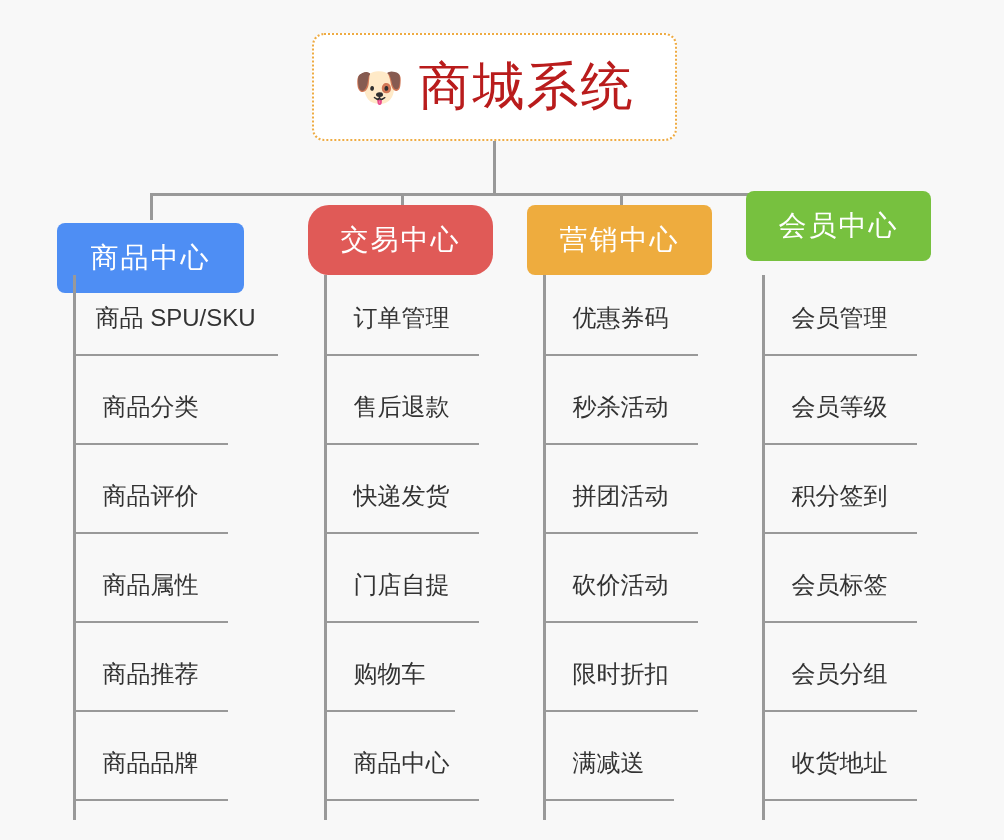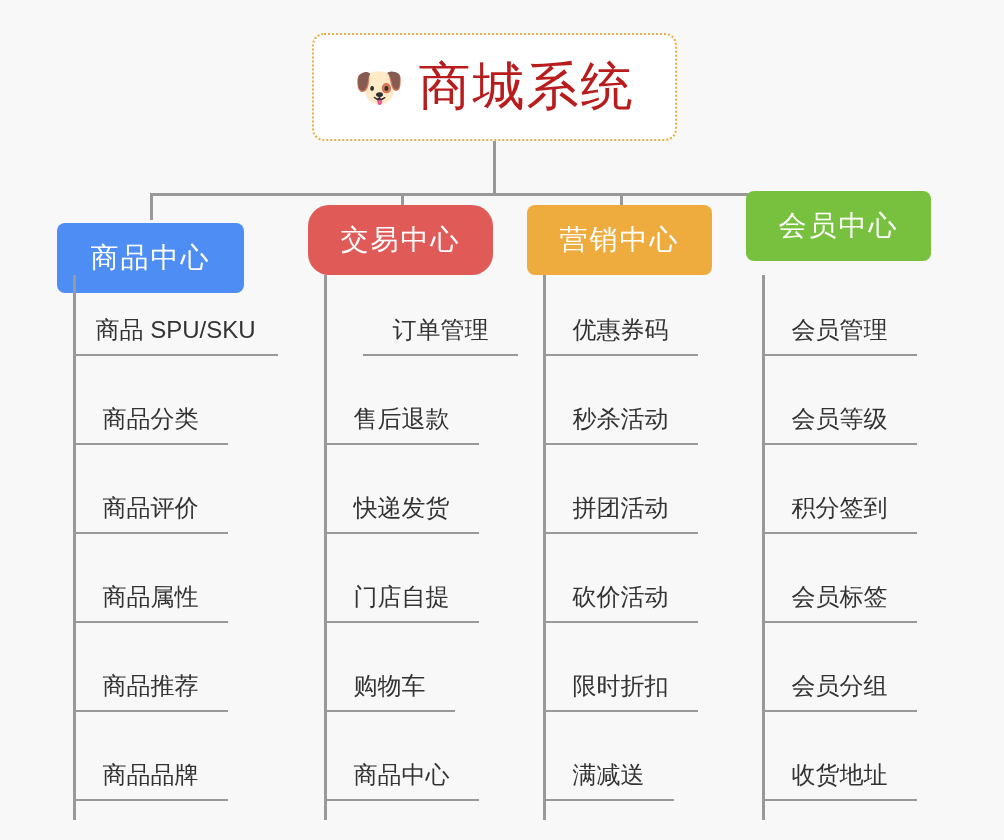--- a/index.html
+++ b/index.html
@@ -78,21 +78,21 @@
   }
 
   
   .leaf {
     position: absolute;
     box-sizing: border-box;
     height: 48px;
     display: flex;
     align-items: flex-end;
     justify-content: center;
-    padding-bottom: 8px;
+    padding-bottom: 20px;
     border-bottom: 2px solid #999999;
     color: #333333;
     font-size: 24px;
     white-space: nowrap;
   }
 </style>
 </head>
 <body>
 
 <div id="canvas">
@@ -117,21 +117,21 @@
   <div class="leaf" style="left:73px; top:308px; width:205px;">商品 SPU/SKU</div>
   <div class="leaf" style="left:73px; top:397px; width:155px;">商品分类</div>
   <div class="leaf" style="left:73px; top:486px; width:155px;">商品评价</div>
   <div class="leaf" style="left:73px; top:575px; width:155px;">商品属性</div>
   <div class="leaf" style="left:73px; top:664px; width:155px;">商品推荐</div>
   <div class="leaf" style="left:73px; top:753px; width:155px;">商品品牌</div>
 
   <div class="cat-header" style="left:308px; top:205px; width:185px; background:#e05a57;border-radius:21px;">交易中心</div>
   <div class="trunk" style="left:324px; top:275px; height:545px;"></div>
 
-  <div class="leaf" style="left:324px; top:308px; width:155px;margin-left:39px;">订单管理</div>
+  <div class="leaf" style="left:324px; top:308px; width:155px;">订单管理</div>
   <div class="leaf" style="left:324px; top:397px; width:155px;">售后退款</div>
   <div class="leaf" style="left:324px; top:486px; width:155px;">快递发货</div>
   <div class="leaf" style="left:324px; top:575px; width:155px;">门店自提</div>
   <div class="leaf" style="left:324px; top:664px; width:131px;">购物车</div>
   <div class="leaf" style="left:324px; top:753px; width:155px;">商品中心</div>
 
   <div class="cat-header" style="left:527px; top:205px; width:185px; background:#eeac3e;">营销中心</div>
   <div class="trunk" style="left:543px; top:275px; height:545px;"></div>
 
   <div class="leaf" style="left:543px; top:308px; width:155px;">优惠券码</div>

